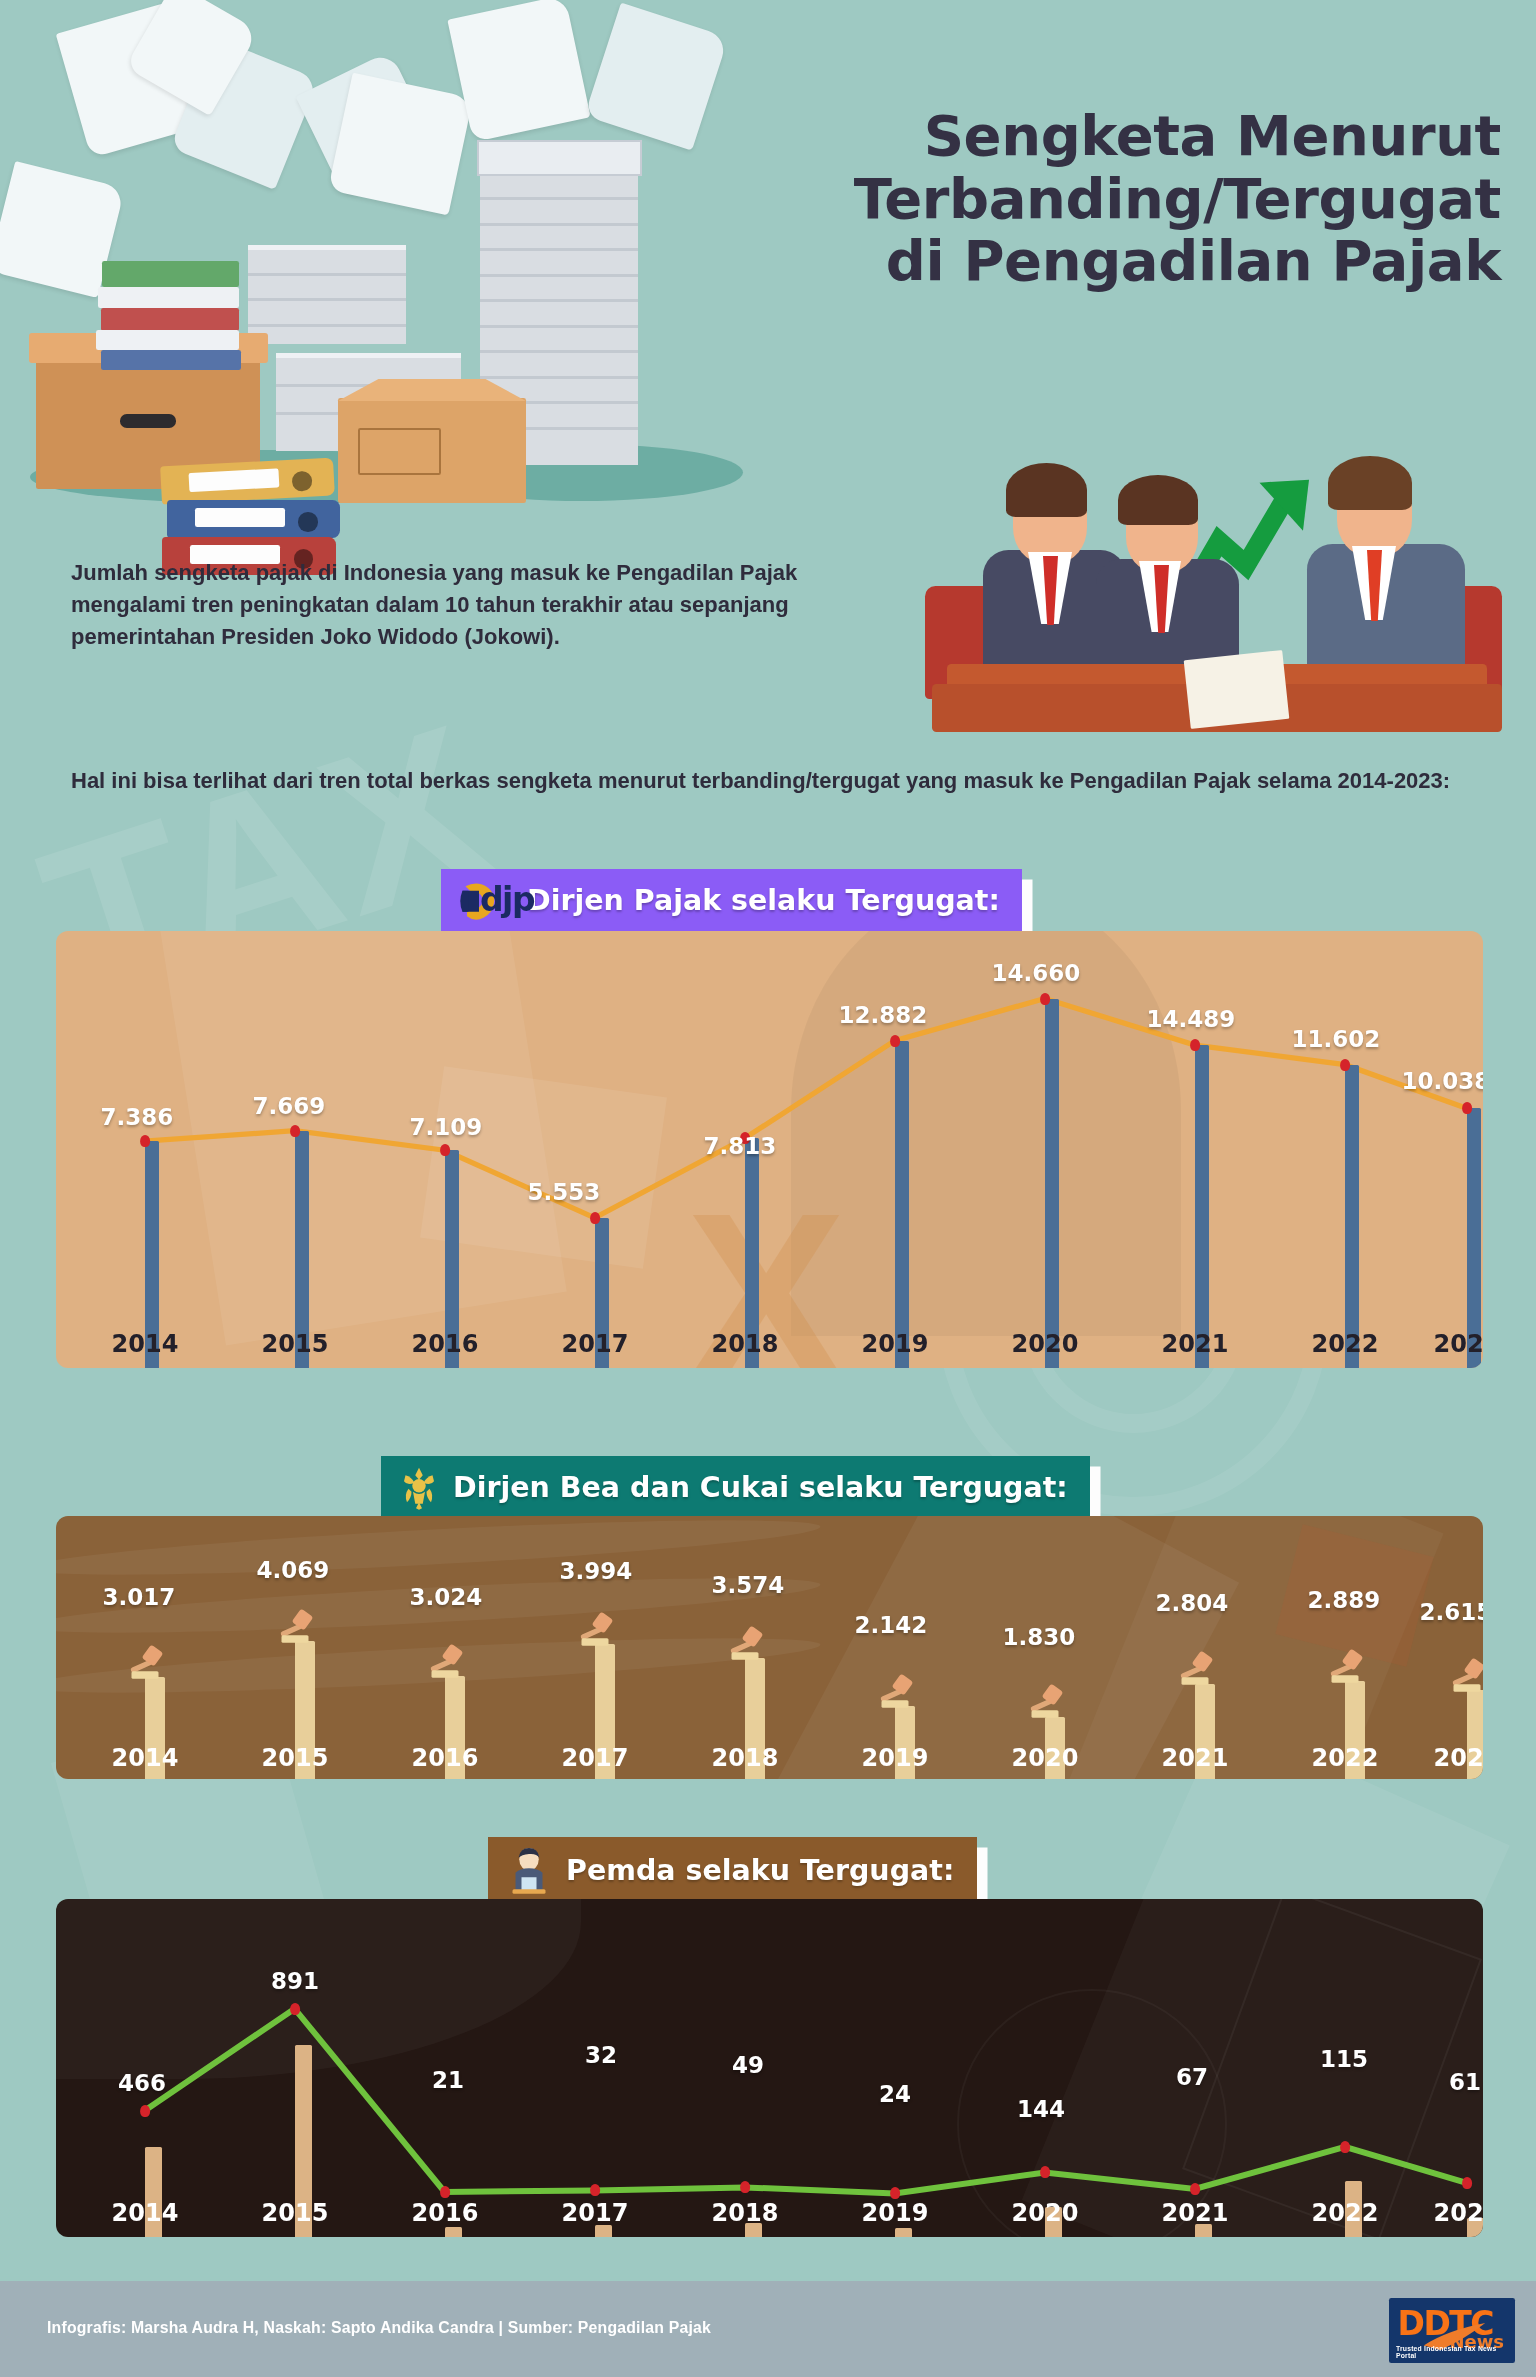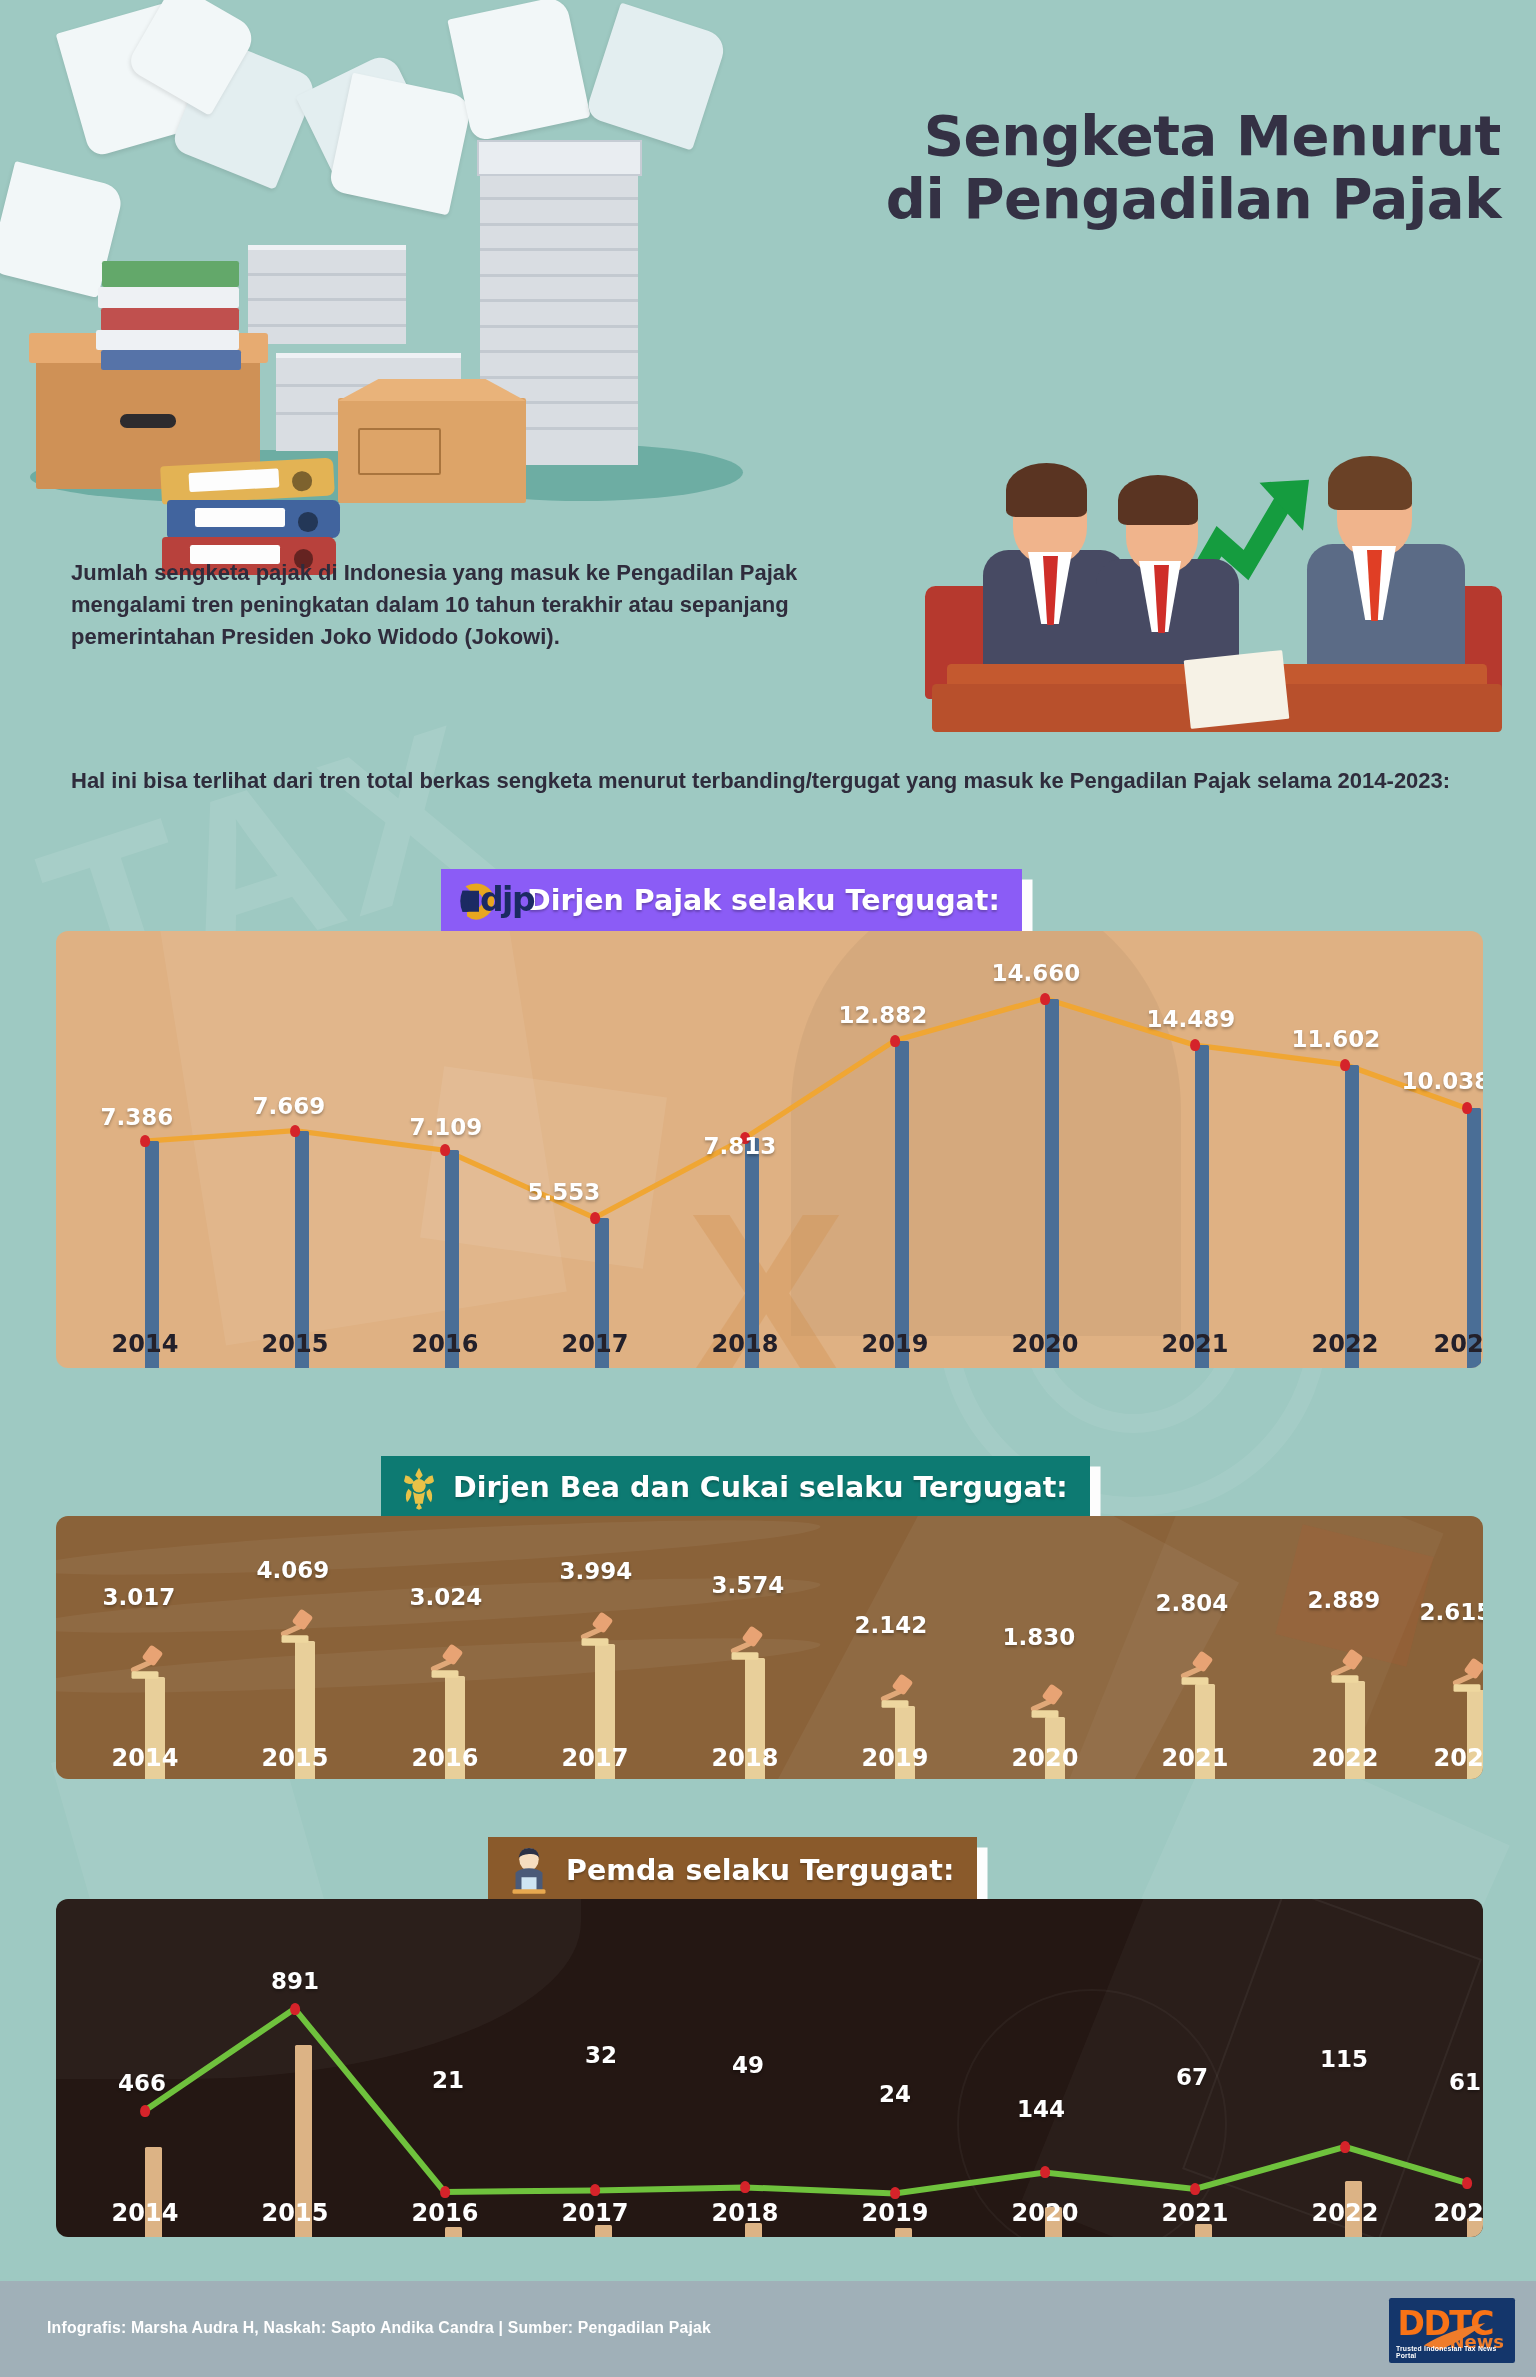--- a/index.html
+++ b/index.html
@@ -244,20 +244,21 @@
       <div class="ring"></div>
     </div>
   <div class="binder" style="left:162px; top:537px; width:174px; height:38px; background:#b8413c;">
     <div class="lbl"></div>
       <div class="ring"></div>
     </div>
 </div>
 
 <div class="title">
   <div>Sengketa Menurut</div>
+  <div>Terbanding/Tergugat</div>
   <div>di Pengadilan Pajak</div>
 </div>
 
 <div class="meet">
   <div class="seat" style="left:7.5px;  top:147px; width:90px; height:113px;"></div>
   <div class="seat" style="left:495px; top:147px; width:90px; height:113px;"></div>
 
   <svg class="arrow-up" style="left:266px; top:30px; width:135px; height:139px;" viewBox="0 0 180 185">
     <polyline points="4,172 48,96 84,128 136,40" fill="none" stroke="#159c3f" stroke-width="26" stroke-linejoin="miter"></polyline>
     <polygon points="102,18 168,14 160,82" fill="#159c3f"></polygon>

